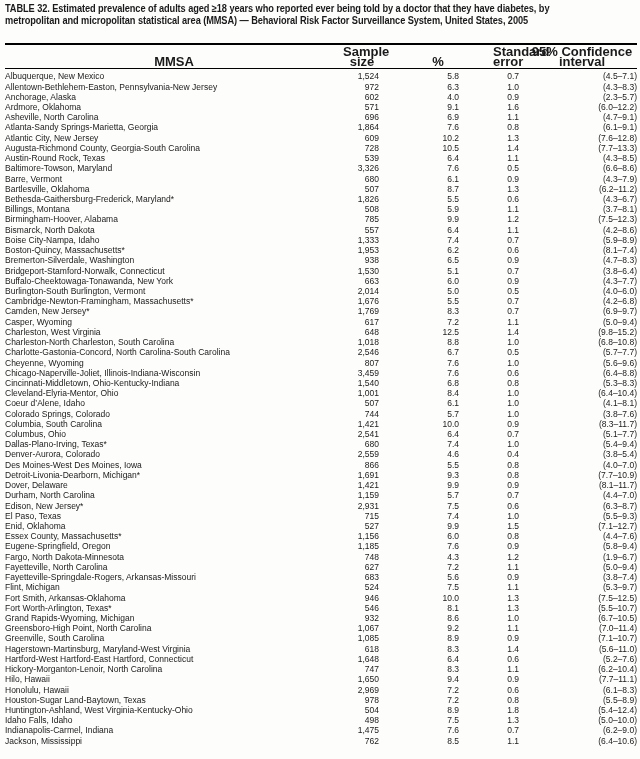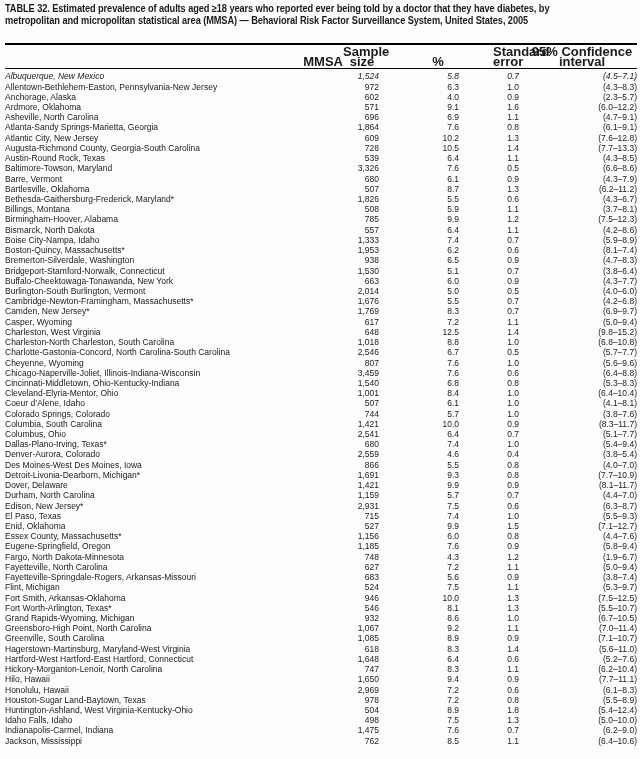--- a/index.html
+++ b/index.html
@@ -34,33 +34,33 @@
   thead th {
     font-size:13px;
     font-weight:bold;
     line-height:9.6px;
     border-top:2px solid #000;
     border-bottom:1.5px solid #000;
     padding:2px 0 2px 0;
     vertical-align:bottom;
     white-space:nowrap;
   }
-  th.h-mmsa { text-align:right; }
+  th.h-mmsa { text-align:center; }
   th.h-sample { text-align:center; }
   th.h-pct { text-align:center; padding-left:36px; }
   th.h-se { text-align:center; padding-left:34px; }
   th.h-ci { text-align:center; padding-left:8px; }
   tbody td {
     font-size:8.5px;
     line-height:10.22px;
     white-space:nowrap;
     overflow:hidden;
     vertical-align:bottom;
   }
-  tbody tr:first-child td { padding-top:2px;font-style:italic; }
+  tbody tr:first-child td { padding-top:2px; }
   td.c-mmsa { text-align:left; }
   td.c-num { text-align:right; }
   td.c-sample { padding-right:2px; }
 </style>
 </head>
 <body>
 
 <div class="page">
   <div class="title-block">
     <div class="title-line">TABLE 32. Estimated prevalence of adults aged ≥18 years who reported ever being told by a doctor that they have diabetes, by</div>

